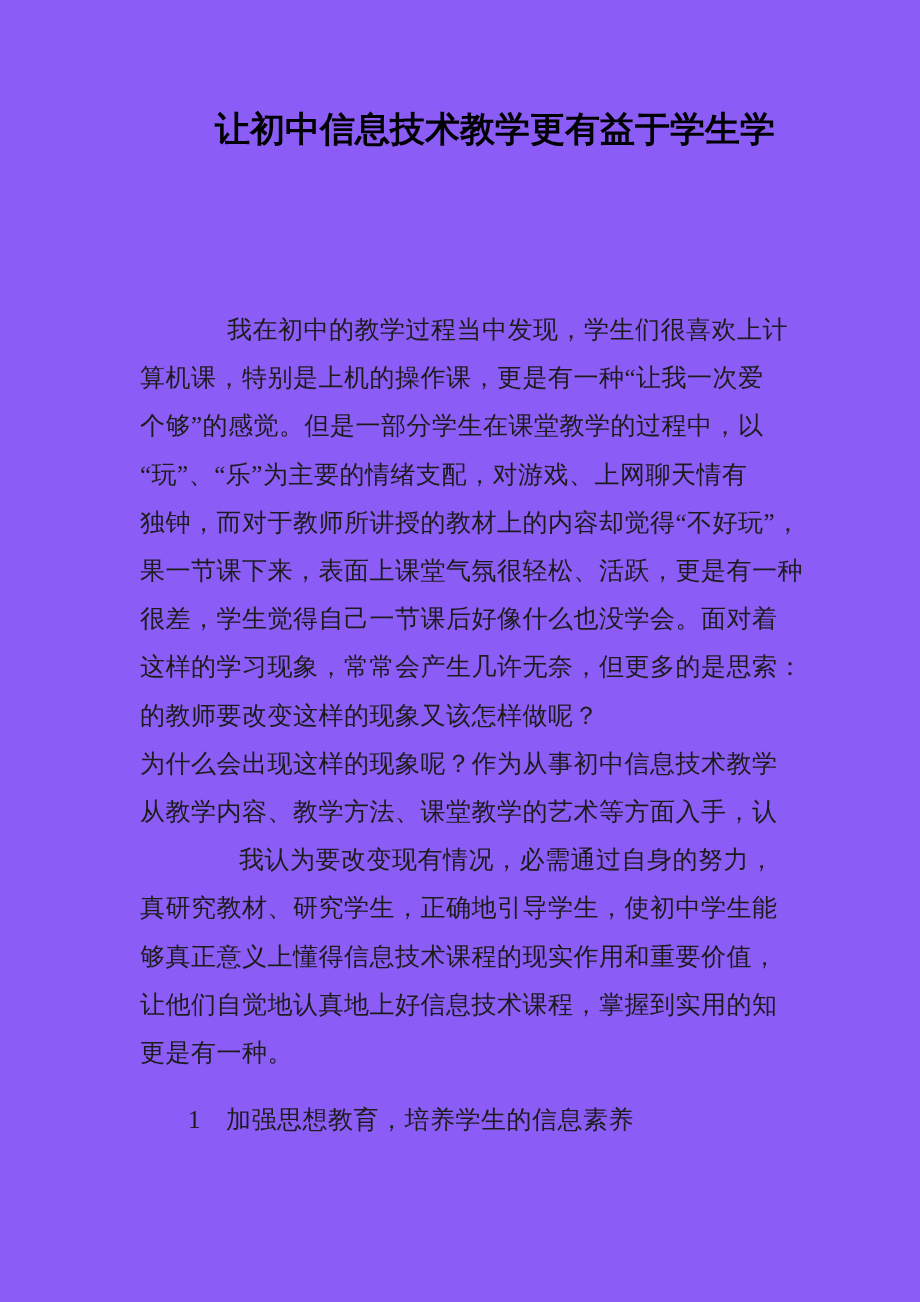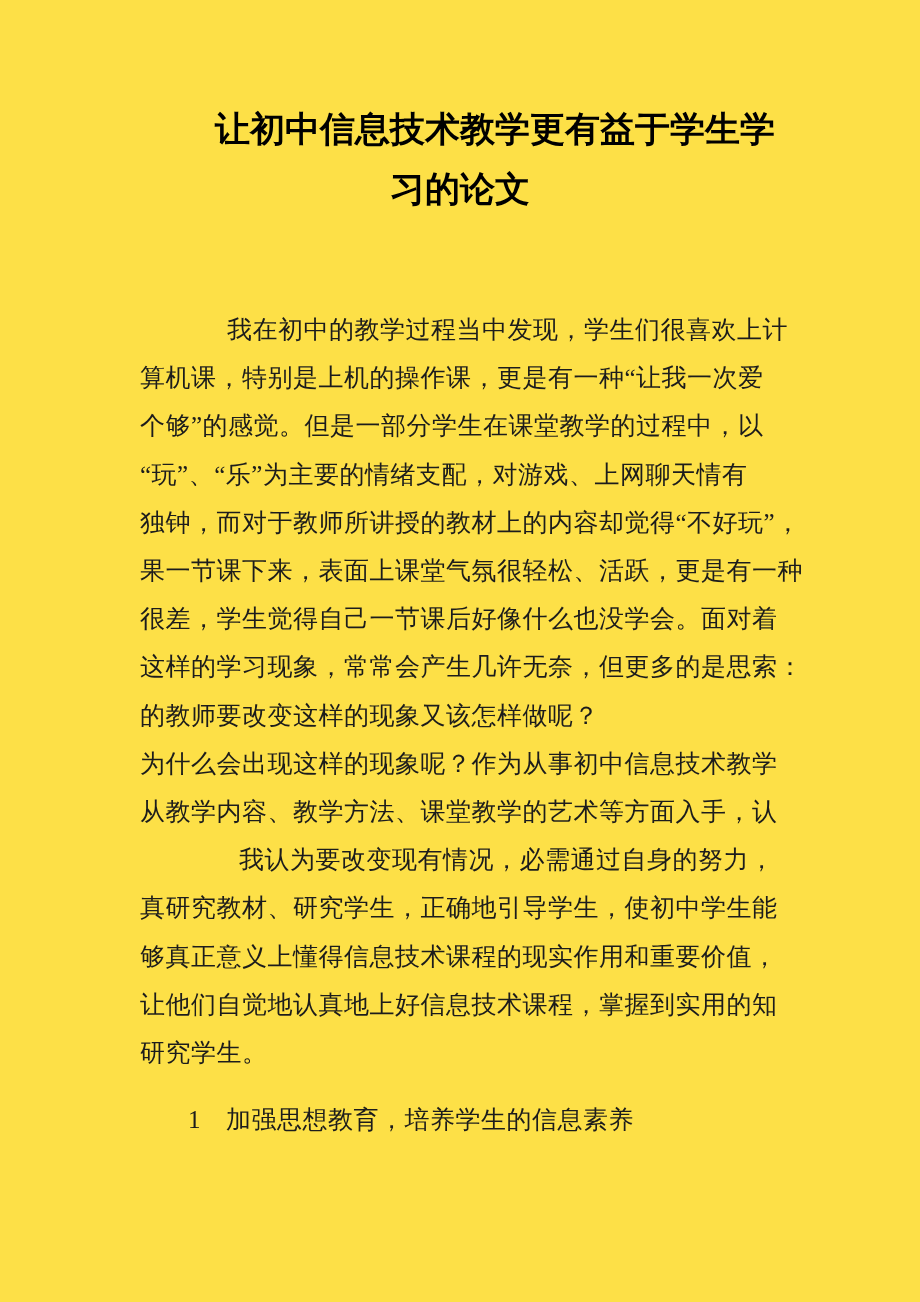--- a/index.html
+++ b/index.html
@@ -4,21 +4,21 @@
 <style>
   html, body {
     margin: 0;
     padding: 0;
     background: #ffffff;
   }
   .page {
     position: relative;
     width: 920px;
     height: 1302px;
-    background: #fde047;
+    background: #8b5cf6;
     overflow: hidden;
     font-family: "Liberation Serif", "DejaVu Serif", serif;
     color: #1c1c1c;
   }
   .title-block {
     position: absolute;
     left: 140px;
     top: 100px;
     width: 640px;
     font-size: 35px;
@@ -58,39 +58,38 @@
     margin-right: 25px;
   }
 </style>
 </head>
 <body>
 
 <div class="page">
 
   <div class="title-block">
     <div class="title-line indented">让初中信息技术教学更有益于学生学</div>
-    <div class="title-line">习的论文</div>
   </div>
 
   <div class="body-block">
     <div class="body-line para-indent-1">我在初中的教学过程当中发现，学生们很喜欢上计</div>
     <div class="body-line">算机课，特别是上机的操作课，更是有一种“让我一次爱</div>
     <div class="body-line">个够”的感觉。但是一部分学生在课堂教学的过程中，以</div>
     <div class="body-line">“玩”、“乐”为主要的情绪支配，对游戏、上网聊天情有</div>
     <div class="body-line">独钟，而对于教师所讲授的教材上的内容却觉得“不好玩”，</div>
     <div class="body-line">果一节课下来，表面上课堂气氛很轻松、活跃，更是有一种</div>
     <div class="body-line">很差，学生觉得自己一节课后好像什么也没学会。面对着</div>
     <div class="body-line">这样的学习现象，常常会产生几许无奈，但更多的是思索：</div>
     <div class="body-line">的教师要改变这样的现象又该怎样做呢？</div>
     <div class="body-line">为什么会出现这样的现象呢？作为从事初中信息技术教学</div>
     <div class="body-line">从教学内容、教学方法、课堂教学的艺术等方面入手，认</div>
     <div class="body-line para-indent-2">我认为要改变现有情况，必需通过自身的努力，</div>
     <div class="body-line">真研究教材、研究学生，正确地引导学生，使初中学生能</div>
     <div class="body-line">够真正意义上懂得信息技术课程的现实作用和重要价值，</div>
     <div class="body-line">让他们自觉地认真地上好信息技术课程，掌握到实用的知</div>
-    <div class="body-line">研究学生。</div>
+    <div class="body-line">更是有一种。</div>
 
     <div class="section-heading">
       <span class="sec-num">1</span><span>加强思想教育，培养学生的信息素养</span>
     </div>
   </div>
 
 </div>
 
 </body></html>

